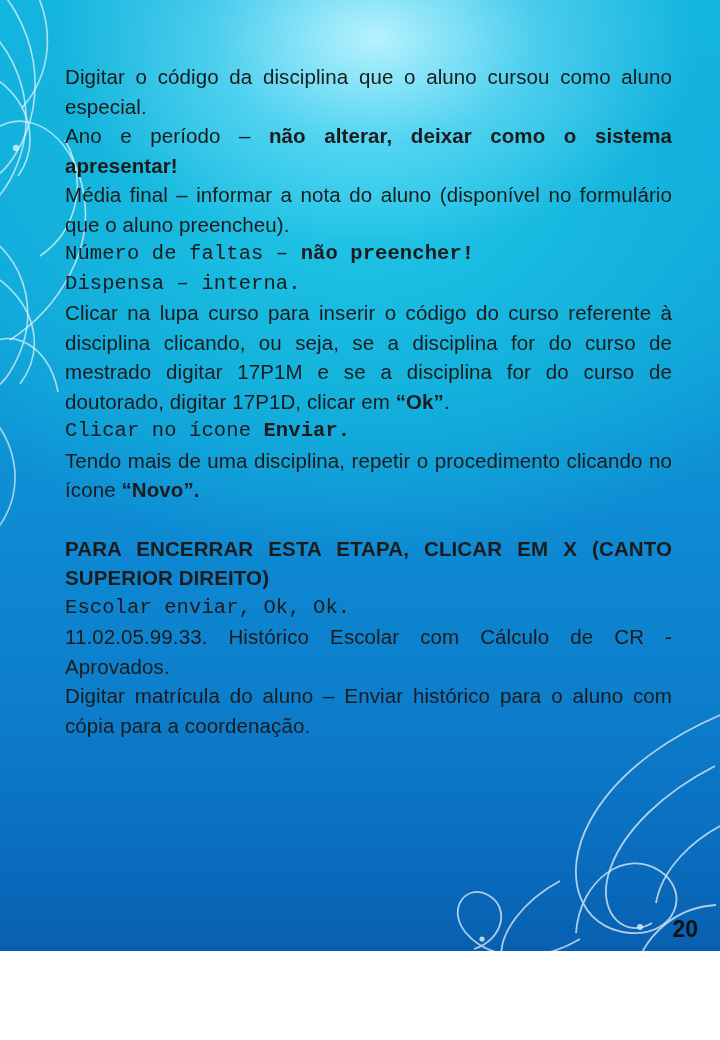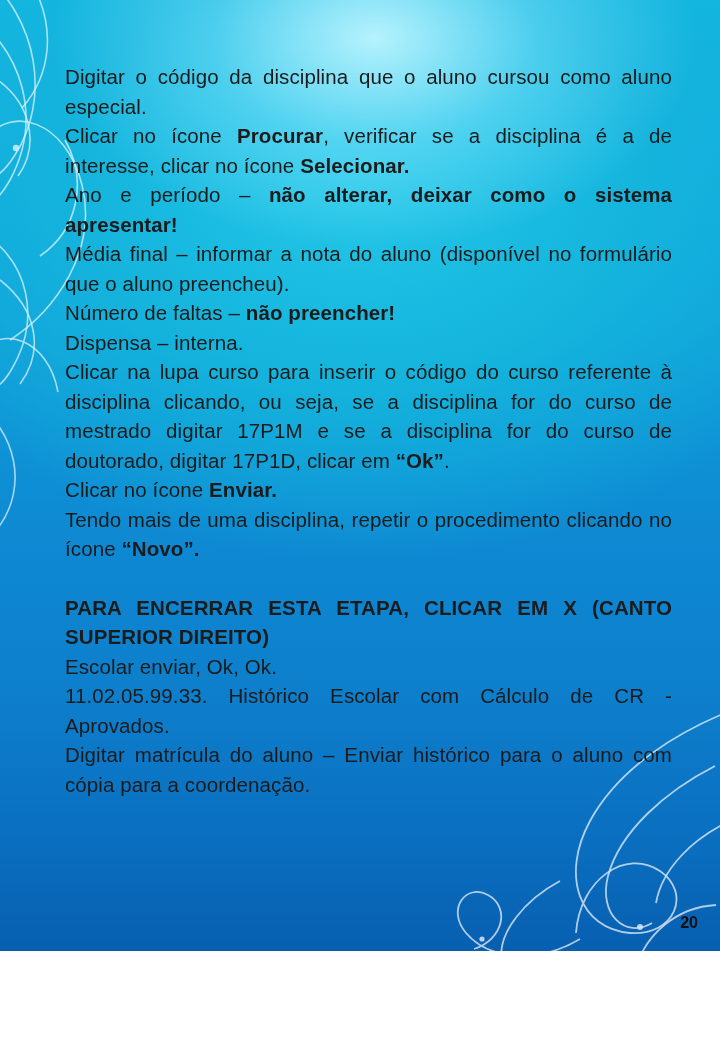--- a/index.html
+++ b/index.html
@@ -50,30 +50,31 @@
     margin: 0;
     color: #1b1b1b;
     font-size: 20.5px;
     line-height: 29.5px;
     text-align: justify;
     text-justify: inter-word;
     letter-spacing: 0.1px;
   }
   p.para.nojust {
     text-align: left;
+    font-family: Liberation Mono, monospace;
   }
   .b { font-weight: bold; }
   .spacer {
     height: 29px;
   }
   .page-number {
     position: absolute;
     right: 22px;
-    bottom: 19px;
-    font-size: 16px;
+    bottom: 8px;
+    font-size: 23px;
     font-weight: bold;
     color: #111;
   }
 </style>
 </head>
 <body>
 
 <div class="slide">
 
   <svg class="swirl swirl-left" viewBox="0 0 190 620" xmlns="http://www.w3.org/2000/svg">
@@ -100,21 +101,20 @@
       <path d="M150,268 C110,292 60,290 36,262 C16,238 36,212 58,224 C80,236 74,268 44,278"></path>
       <path d="M130,210 C96,228 66,262 72,292"></path>
       <path d="M205,300 C215,262 248,236 286,234"></path>
       <circle cx="210" cy="256" r="3" fill="#ffffff" stroke="none" opacity="0.85"></circle>
       <circle cx="52" cy="268" r="2.6" fill="#ffffff" stroke="none" opacity="0.85"></circle>
     </g>
   </svg>
 
   <div class="content" id="body">
       <p class="para"><span>Digitar o código da disciplina que o aluno cursou como aluno especial.</span></p>
-      <p class="para"><span>Clicar no ícone </span><span class="b">Procurar</span><span>, verificar se a disciplina é a de interesse, clicar no ícone </span><span class="b">Selecionar.</span></p>
       <p class="para"><span>Ano e período – </span><span class="b">não alterar, deixar como o sistema apresentar!</span></p>
       <p class="para"><span>Média final – informar a nota do aluno (disponível no formulário que o aluno preencheu).</span></p>
       <p class="para nojust"><span>Número de faltas – </span><span class="b">não preencher!</span></p>
       <p class="para nojust"><span>Dispensa – interna.</span></p>
       <p class="para"><span>Clicar na lupa curso para inserir o código do curso referente à disciplina clicando, ou seja, se a disciplina for do curso de mestrado digitar 17P1M e se a disciplina for do curso de doutorado, digitar 17P1D, clicar em </span><span class="b">“Ok”</span><span>.</span></p>
       <p class="para nojust"><span>Clicar no ícone </span><span class="b">Enviar.</span></p>
       <p class="para"><span>Tendo mais de uma disciplina, repetir o procedimento clicando no ícone </span><span class="b">“Novo”.</span></p>
       <div class="spacer"></div>
       <p class="para"><span class="b">PARA ENCERRAR ESTA ETAPA, CLICAR EM X (CANTO SUPERIOR DIREITO)</span></p>
       <p class="para nojust"><span>Escolar enviar, Ok, Ok.</span></p>

